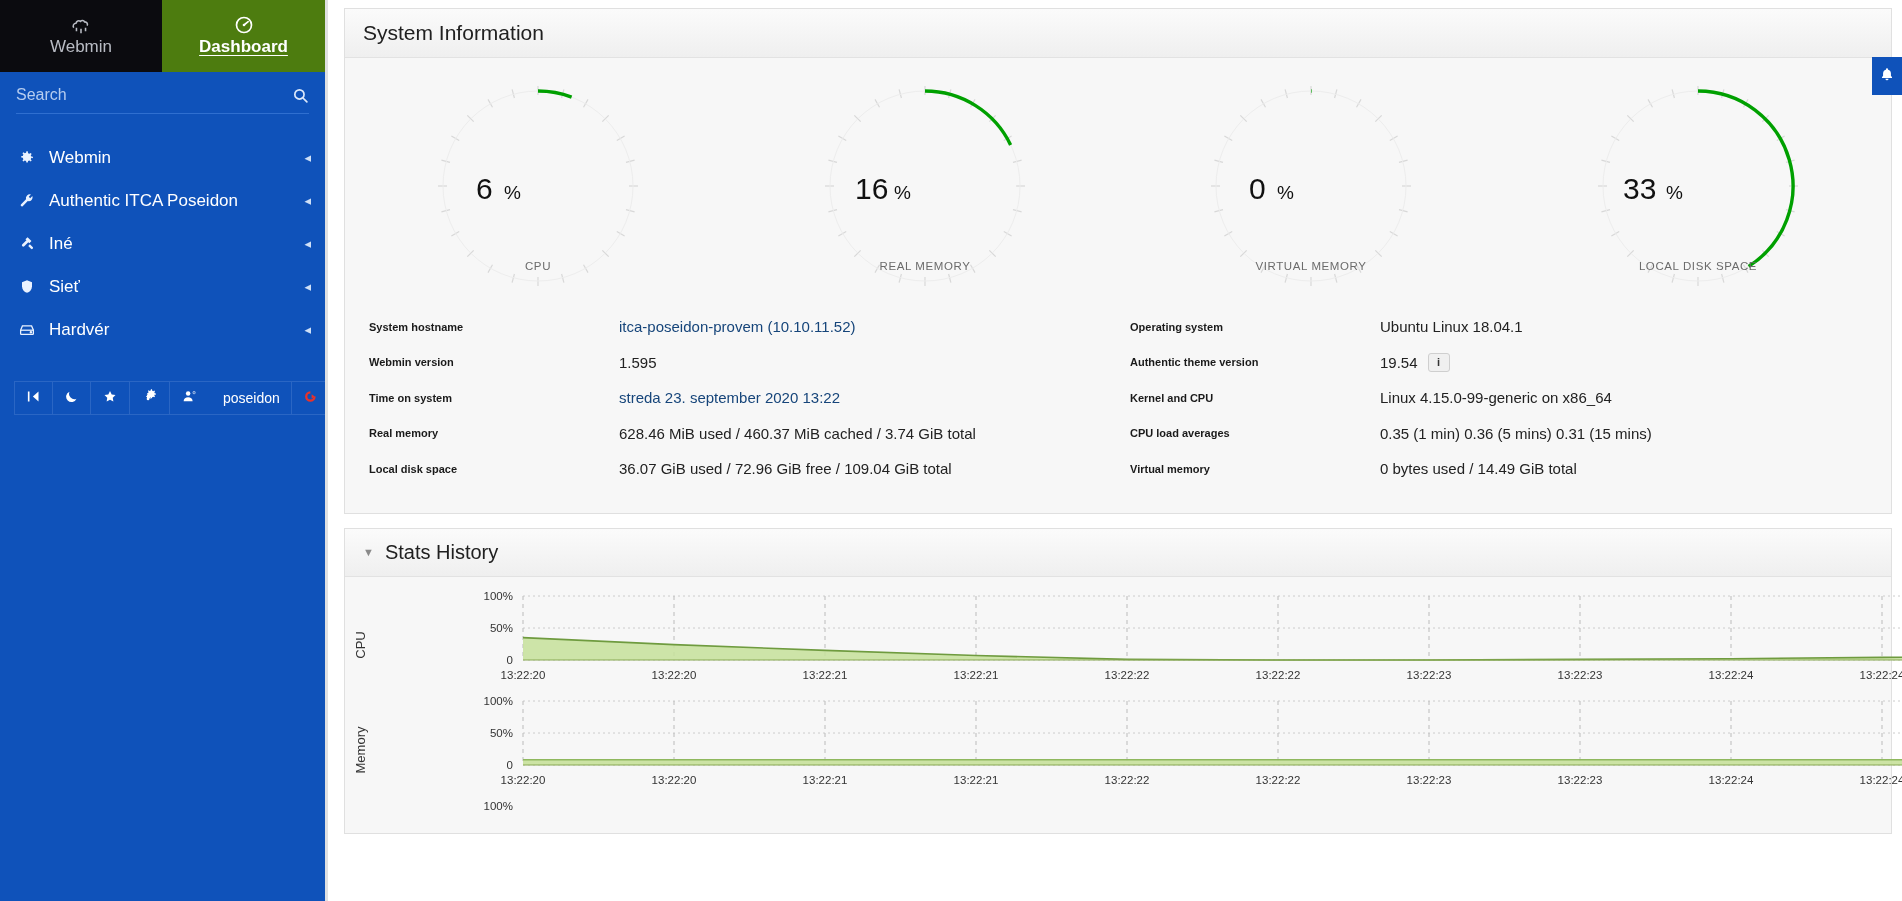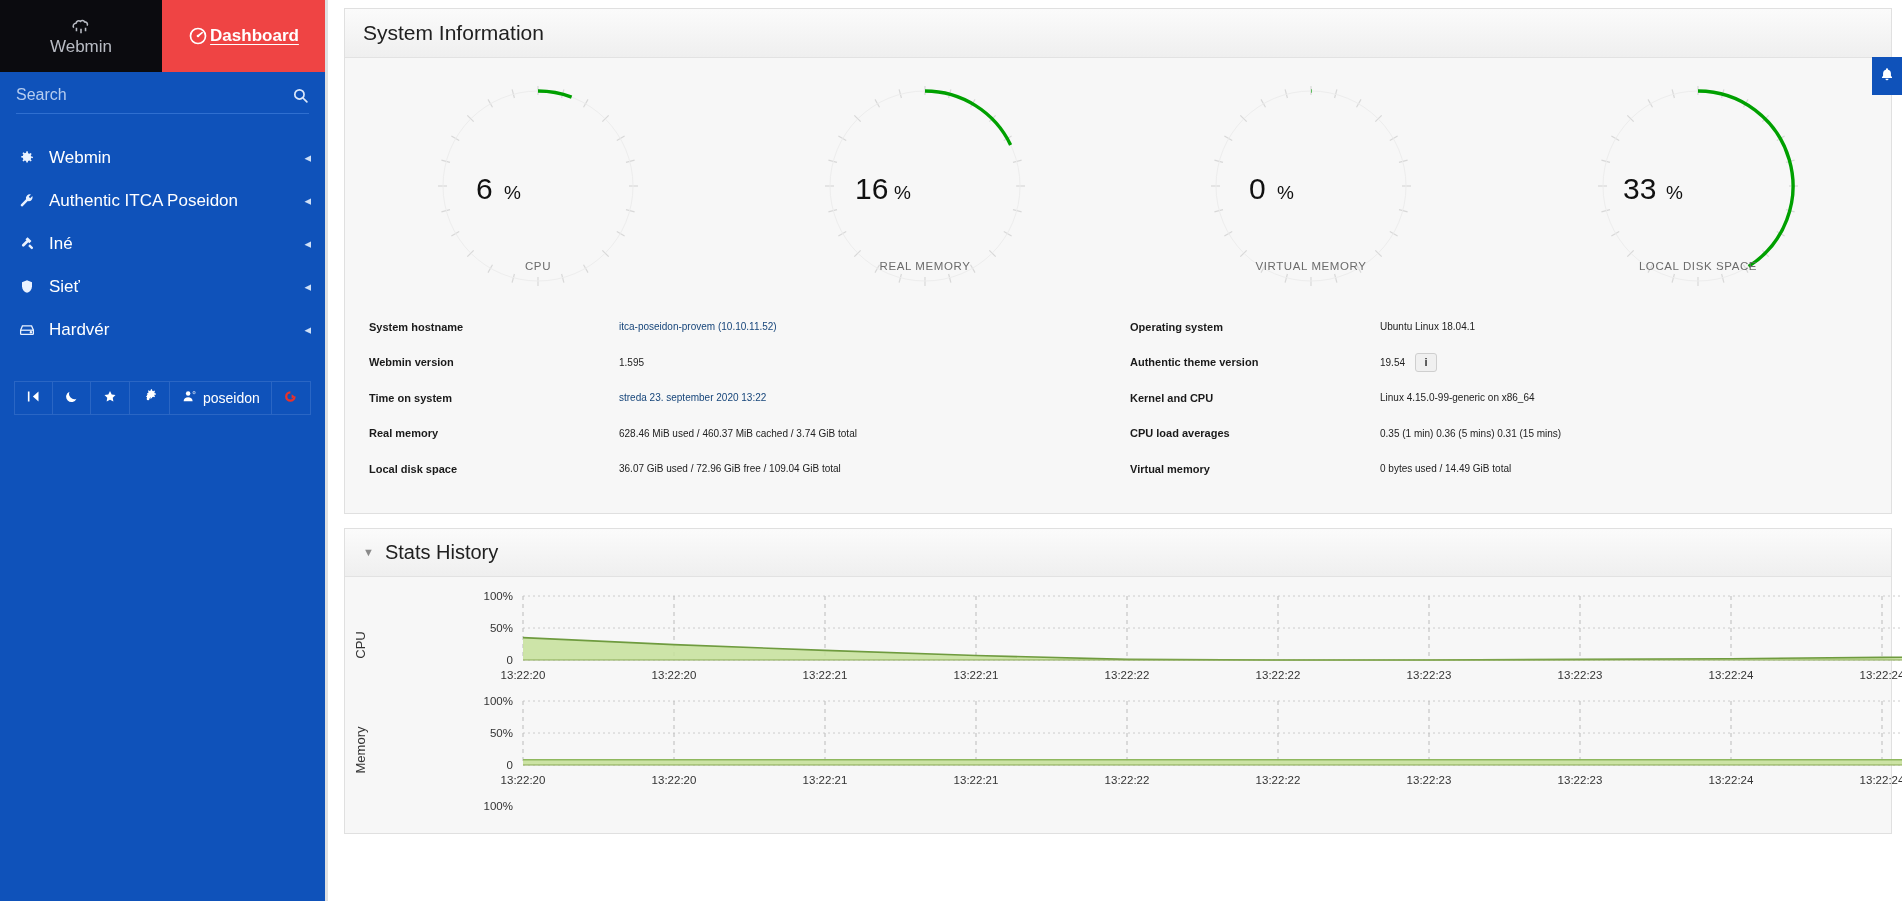--- a/index.html
+++ b/index.html
@@ -21,22 +21,22 @@
   .brandbar { display: flex; height: 72px; flex: 0 0 72px; }
   .brand-webmin {
     width: 162px; background: #0b0b0f;
     display: flex; flex-direction: column;
     align-items: center; justify-content: center;
     gap: 2px; cursor: pointer;
   }
   .brand-webmin .bicon { color: #b9bcc4; height: 20px; }
   .brand-webmin .blabel { color: #b9bcc4; font-size: 17px; }
   .brand-dash {
-    flex: 1; background: #ef4444;
-    display: flex; flex-direction: row;
+    flex: 1; background: #4d7c0f;
+    display: flex; flex-direction: column;
     align-items: center; justify-content: center;
     gap: 2px; cursor: pointer;
   }
   .brand-dash .bicon { color: #ffffff; height: 20px; }
   .brand-dash .blabel {
     color: #ffffff; font-size: 17px; font-weight: bold;
     text-decoration: underline; text-underline-offset: 3px;
   }
 
   .search-wrap { padding: 14px 16px 0 16px; }
@@ -62,21 +62,21 @@
   .nav-item .nicon { color: #eaf2ff; width: 19px; display: flex; justify-content: center; }
   .nav-item .nlabel { color: #ffffff; font-size: 17px; flex: 1; }
   .nav-item .nchev { color: #cfe0f7; font-size: 13px; }
 
   .tool-wrap { margin-top: 30px; padding: 0 14px; }
   .toolbar { display: flex; align-items: stretch; }
   .tool-btn {
     border: 1px solid #2a66c4;
     border-right: 0;
     padding: 6px 11px;
-    display: flex; align-items: center; gap: 4px;
+    display: flex; align-items: center; gap: 24px;
     color: #ffffff; cursor: pointer; min-height: 31px;
   }
   .tool-btn:last-child { border-right: 1px solid #2a66c4; }
   .tool-user { font-size: 14px; color: #ffffff; }
   .tool-logout { color: #e8322a; }
 
   
   .main {
     flex: 1; background: #ffffff;
     position: relative; overflow: hidden;
@@ -115,21 +115,21 @@
 
   
   .info-grid {
     display: flex; background: #f7f7f7;
     padding: 14px 0 26px 0;
   }
   .info-col { flex: 1; padding-left: 24px; }
   .info-col.right { padding-left: 0; }
   .info-row { display: flex; align-items: center; height: 35.5px; }
   .info-label { width: 250px; font-size: 11px; font-weight: bold; color: #1a1a1a; }
-  .info-value { font-size: 10px; color: #222222; }
+  .info-value { font-size: 15px; color: #222222; }
   .info-value.link { color: #16457a; }
   .info-badge {
     display: inline-flex; align-items: center; justify-content: center;
     width: 22px; height: 19px; margin-left: 10px;
     border: 1px solid #cfcfcf; background: #f0f0f0;
     border-radius: 3px; font-size: 11px; color: #333; font-weight: bold;
     vertical-align: middle; cursor: pointer;
   }
 
   

